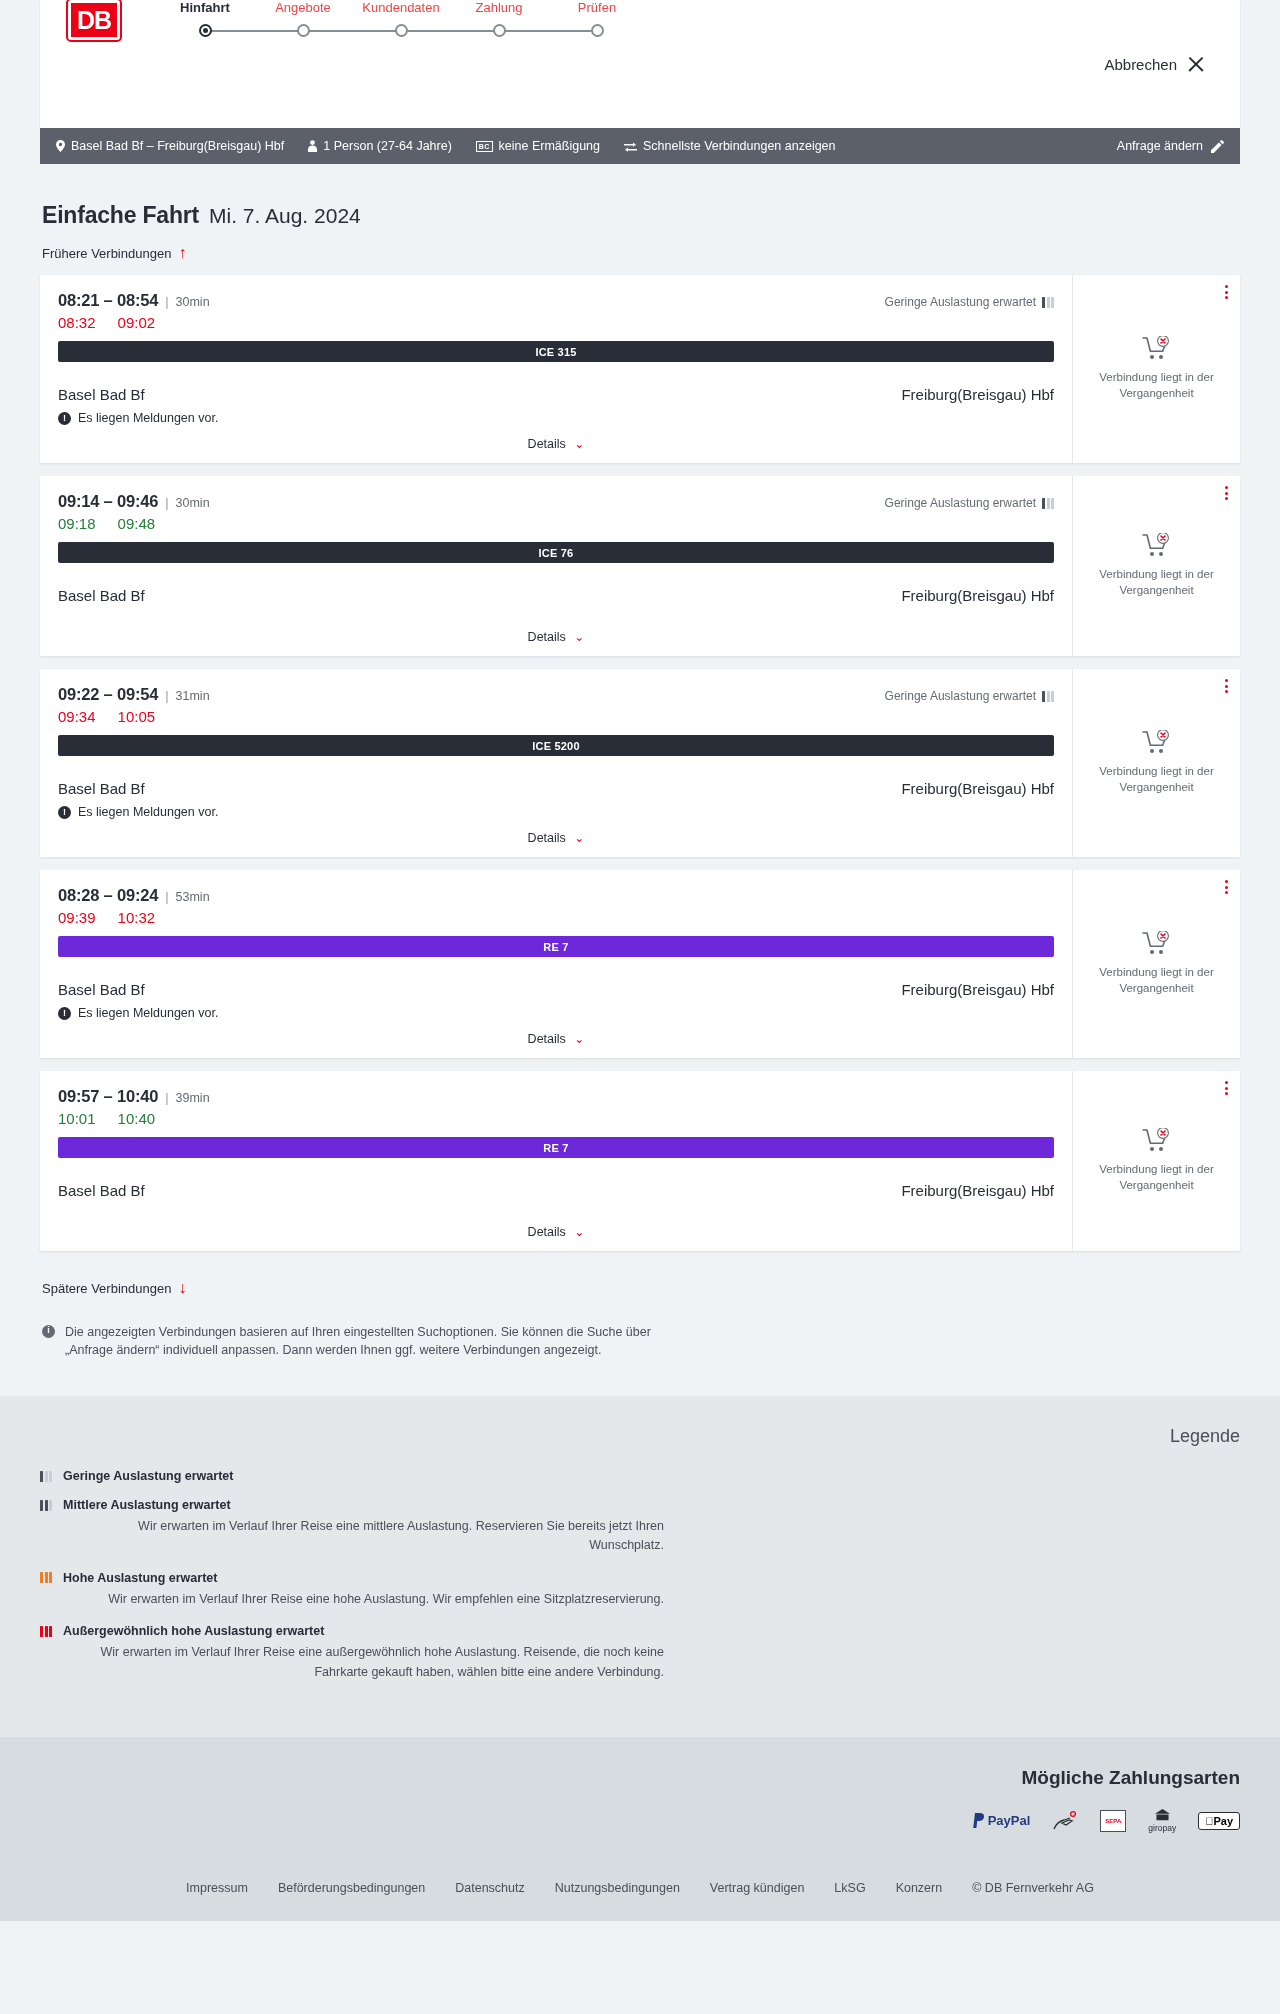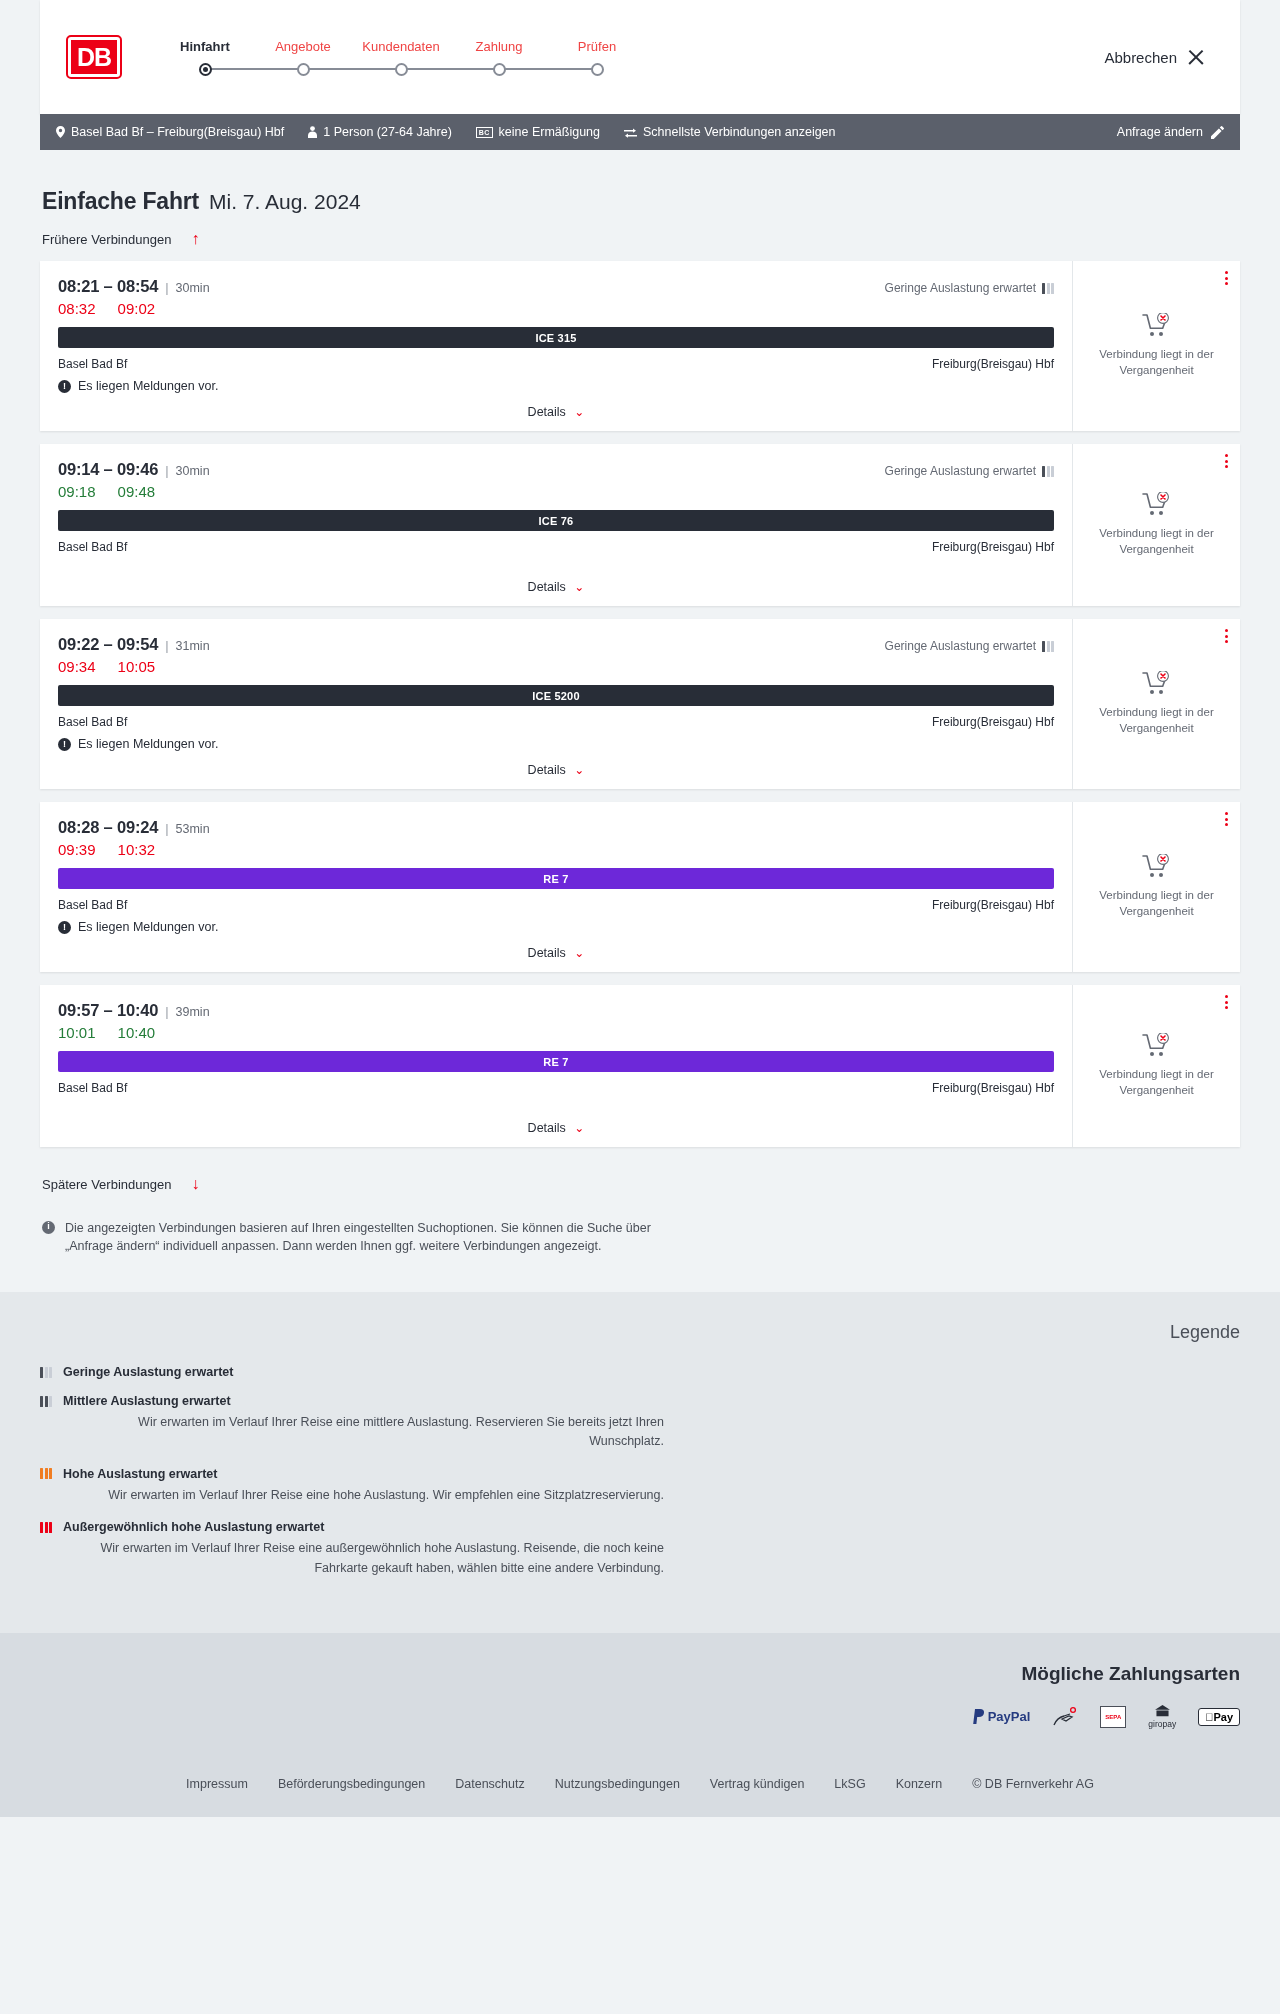--- a/index.html
+++ b/index.html
@@ -13,23 +13,22 @@
   .page { width: 1280px; position: relative; }
 
   
   .header-wrap {
     background: #f0f3f5;
     padding: 0 0 0 0;
   }
   .header-card {
     margin: 0 40px 0 40px;
     background: #ffffff;
-    height: 114px;
+    height: 128px;
     display: flex;
-    align-items: center;
     padding: 0 28px 0 28px;
     box-shadow: 0 1px 2px rgba(0,0,0,.10);
     position: relative;
   }
   .db-logo {
     width: 52px; height: 40px;
     background: #ec0016;
     border: 3px solid #ffffff;
     outline: 2px solid #ec0016;
     border-radius: 3px;
@@ -109,21 +108,21 @@
   
   .main { padding: 0 40px; }
   .title-row {
     display: flex; align-items: baseline; gap: 10px;
     padding: 38px 0 0 2px;
   }
   .title-main { font-size: 23px; font-weight: bold; letter-spacing: -.2px; }
   .title-date { font-size: 21px; color: #282d37; }
 
   .nav-link {
-    display: inline-flex; align-items: center; gap: 20px;
+    display: inline-flex; align-items: center; gap: 7px;
     font-size: 13px; color: #282d37; margin: 16px 0 14px 2px; cursor: pointer;
   }
   .nav-link.down { margin: 16px 0 0 2px; }
   .arrow-up, .arrow-down { color: #ec0016; font-size: 16px; line-height: 1; }
 
   
   .conn {
     display: flex;
     background: #ffffff;
     margin-bottom: 13px;
@@ -149,21 +148,21 @@
   .actual.ontime { color: #247d39; }
   .train-bar {
     margin-top: 10px; height: 21px; border-radius: 2px;
     display: flex; align-items: center; justify-content: center;
     color: #ffffff; font-size: 11px; font-weight: bold; letter-spacing: .2px;
   }
   .train-bar.ice { background: #282d37; }
   .train-bar.re  { background: #6d28d9; }
   .stations {
     display: flex; justify-content: space-between;
-    margin-top: 9px; font-size: 12px; color: #282d37;
+    margin-top: 24px; font-size: 15px; color: #282d37;
   }
   .notice {
     display: flex; align-items: center; gap: 7px;
     margin-top: 8px; font-size: 12.5px; color: #282d37;
   }
   .excl {
     width: 13px; height: 13px; border-radius: 50%; background: #282d37;
     color: #ffffff; font-size: 9px; font-weight: bold;
     display: inline-flex; align-items: center; justify-content: center;
     flex: 0 0 auto;

